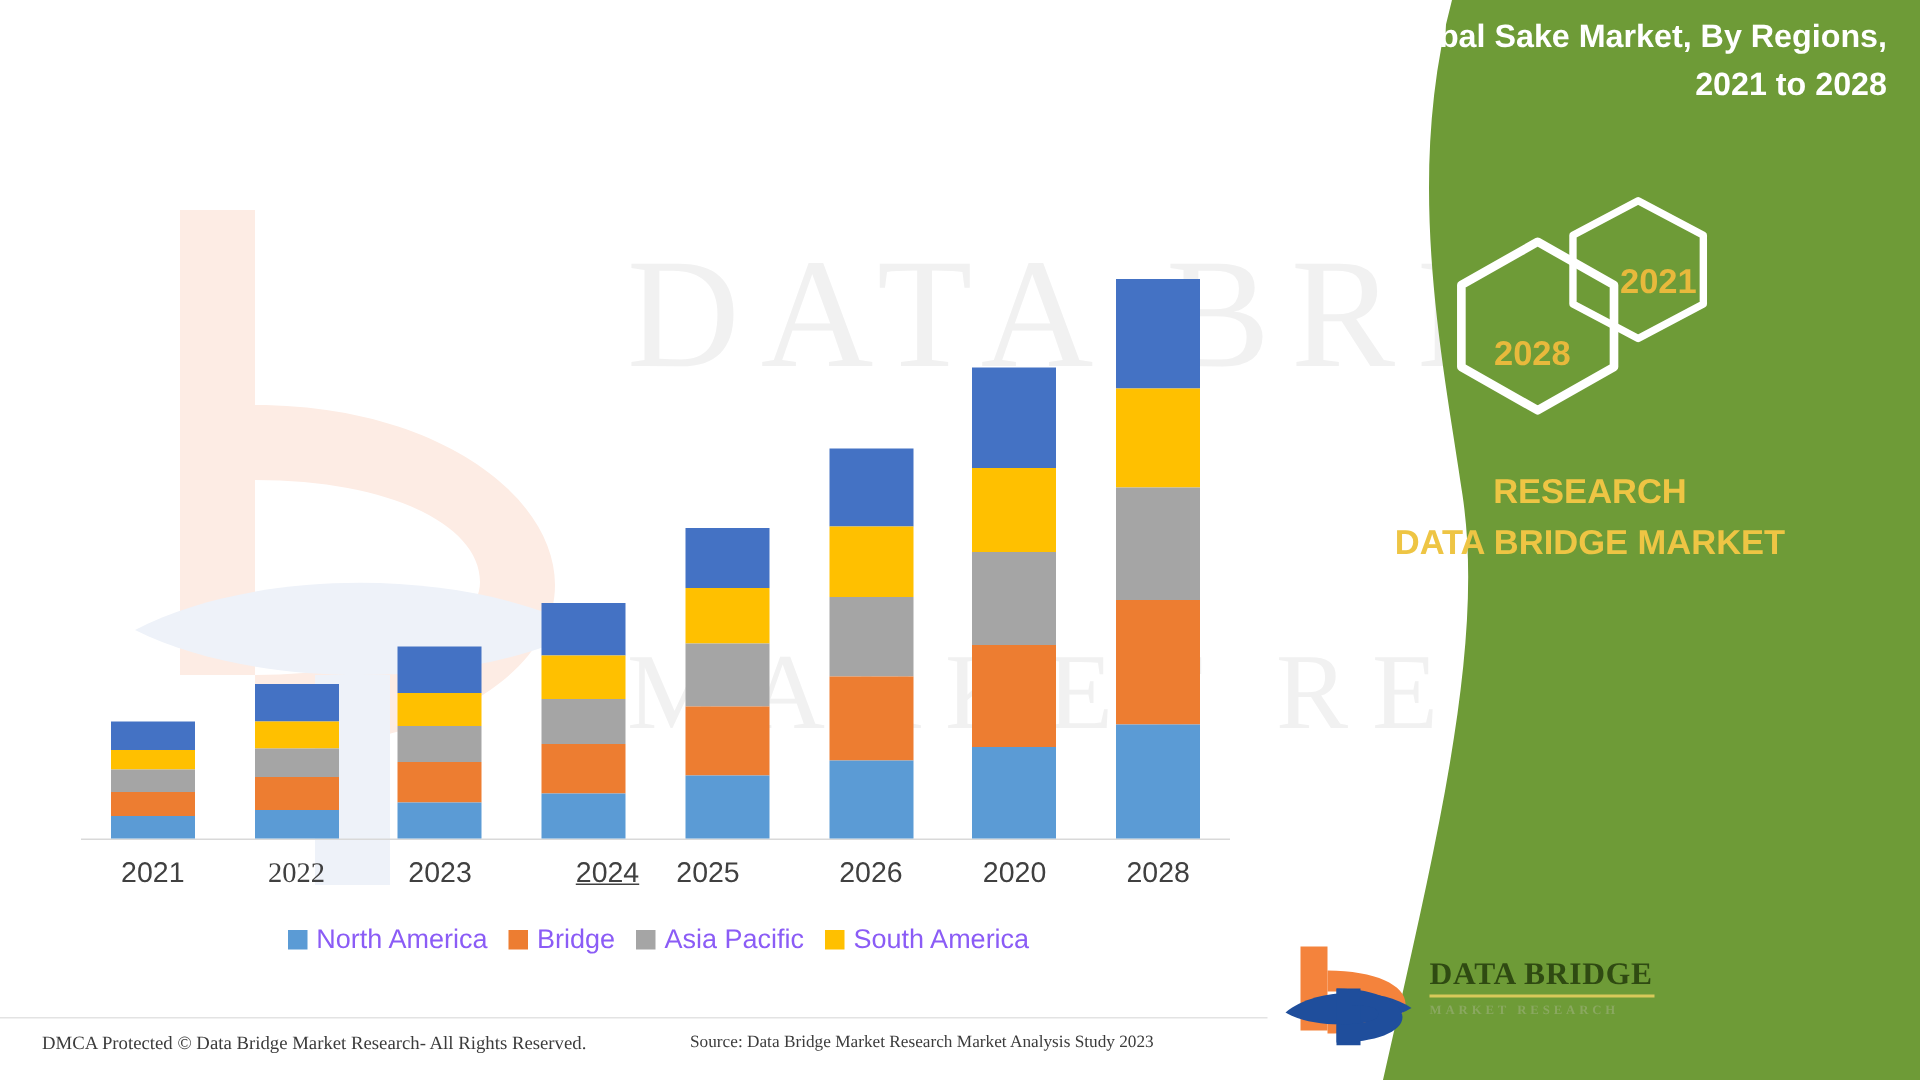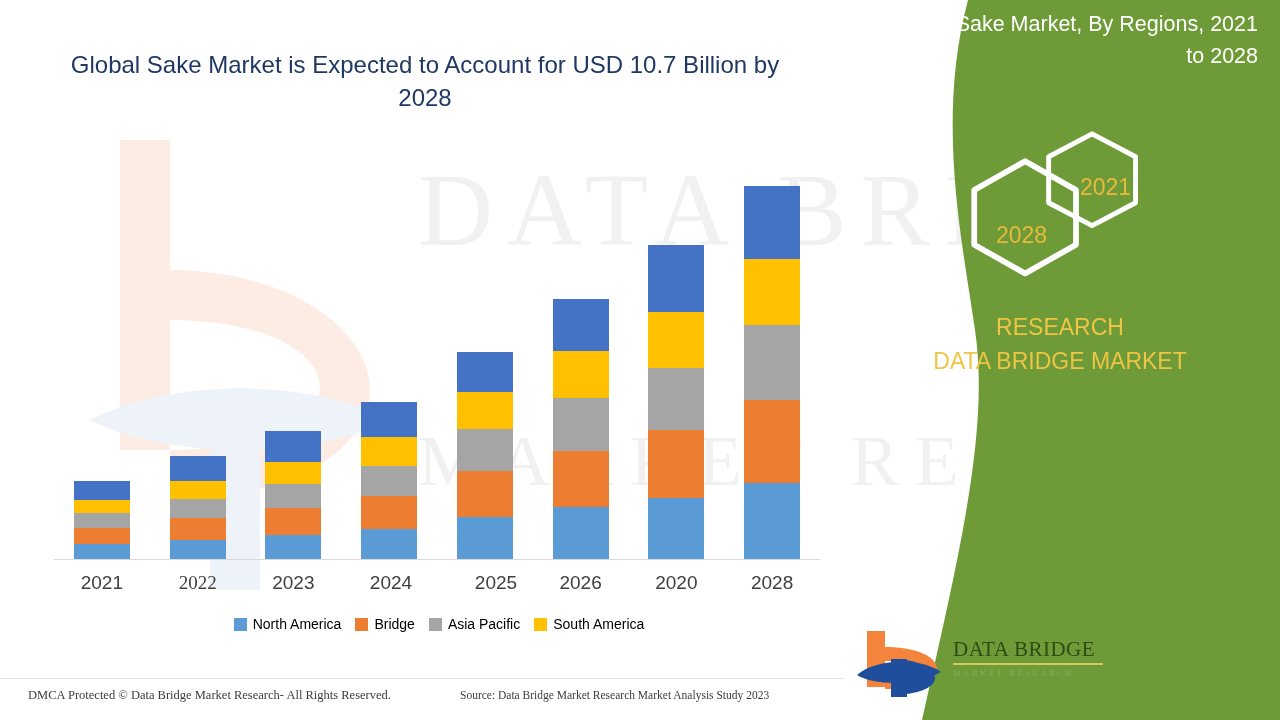--- a/index.html
+++ b/index.html
@@ -135,22 +135,22 @@
   .legend-item {
     display: flex;
     align-items: center;
     gap: 6px;
   }
   .legend-swatch {
     width: 13px; height: 13px;
     display: block;
   }
   .legend-label {
-    font-size: 14px;
-    color: #000000;
+    font-size: 18px;
+    color: #8b5cf6;
     white-space: nowrap;
     font-family: "Liberation Sans", sans-serif;
   }
 
   
   #footer {
     position: absolute;
     left: 0; bottom: 0;
     width: 845px; height: 42px;
     background: #ffffff;
@@ -178,20 +178,21 @@
     font-family: "Liberation Serif", serif;
     white-space: nowrap;
   }
 
   
   #right-panel {
     position: absolute;
     right: 0; top: 0;
     width: 440px; height: 720px;
     pointer-events: none;
+    font-weight: bold;
   }
   #right-bg {
     position: absolute;
     inset: 0;
   }
   #right-content {
     position: absolute;
     inset: 0;
     pointer-events: auto;
   }
@@ -274,21 +275,20 @@
       <path d="M110 150 C230 150 310 210 310 270 C310 330 230 380 110 380 L110 330 C200 330 260 300 260 268 C260 230 200 200 110 200 Z" fill="#fdece4"></path>
       <path d="M30 300 C110 258 250 258 330 300 C250 340 110 340 30 300 Z" fill="#eef2f9"></path>
       <path d="M150 330 L200 330 L200 470 L150 470 Z" fill="#eef2f9"></path>
     </svg>
 
     <div id="wm-text">
       <div class="wm-line" id="wm-line-1">DATA BRIDGE</div>
       <div class="wm-line" id="wm-line-2">MARKET RESEARCH</div>
     </div>
 
-    <div id="chart-title">Global Sake Market is Expected to Account for USD 10.7 Billion by 2028</div>
 
     <div id="plot">
       <div id="plot-inner">
         <div id="axis-line"></div>
 
       <div class="bar-group" style="left: 19.875px;">
             <div class="bar-stack">
               <div class="seg" style="height: 18.5039px; background: rgb(68, 114, 196);"></div>
               <div class="seg" style="height: 13.6345px; background: rgb(255, 192, 0);"></div>
               <div class="seg" style="height: 14.6084px; background: rgb(165, 165, 165);"></div>
@@ -359,22 +359,22 @@
               <div class="seg" style="height: 75.9634px; background: rgb(91, 155, 213);"></div>
             </div>
           </div>
         </div>
     </div>
 
     <div id="x-labels">
         <div class="x-label" style="left: 2.875px;">2021</div>
         <div class="x-label" style="left: 98.625px; font-family: Liberation Serif, serif;">2022</div>
         <div class="x-label" style="left: 194.375px;">2023</div>
-        <div class="x-label" style="left: 292px;">2024</div>
-        <div class="x-label" style="left: 397px; text-align: center;">2025</div>
+        <div class="x-label" style="left: 306px; text-decoration: underline;">2024</div>
+        <div class="x-label" style="left: 373px; text-align: center;">2025</div>
         <div class="x-label" style="left: 481.625px;">2026</div>
         <div class="x-label" style="left: 577.375px;">2020</div>
         <div class="x-label" style="left: 673.125px;">2028</div>
       </div>
 
     <div id="legend">
         <div class="legend-item">
           <span class="legend-swatch" style="background: rgb(91, 155, 213);"></span>
           <span class="legend-label">North America</span>
         </div>

